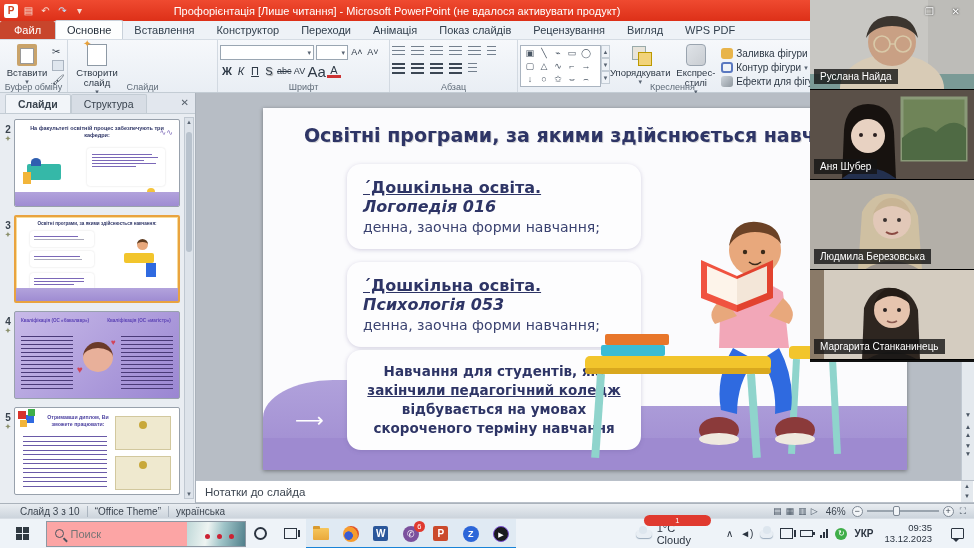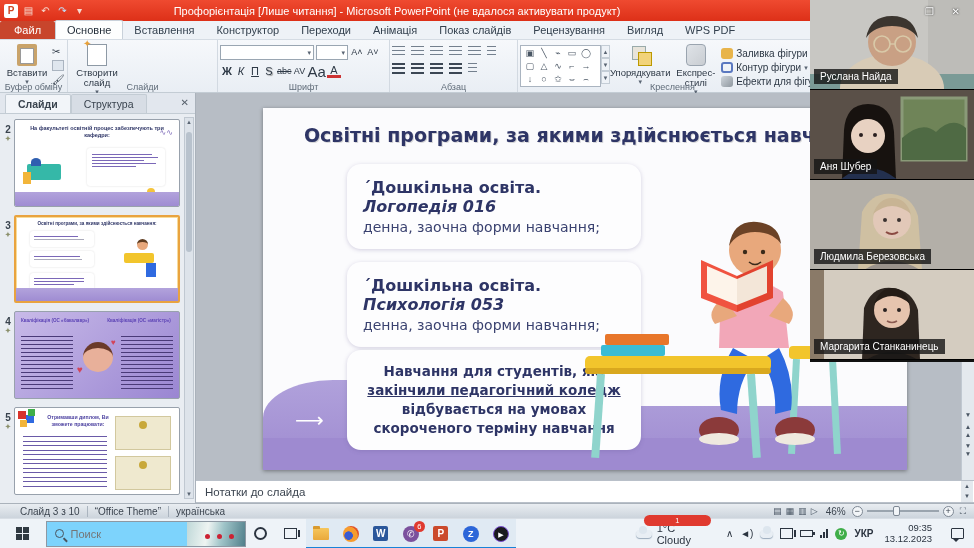--- a/index.html
+++ b/index.html
@@ -60,21 +60,21 @@
 .t-title{font-weight:bold;color:#2e3566;text-align:center;line-height:1.25}
 .mline{height:1.5px;background:#7b68b8;margin:1.5px 0}
 .purpleband{position:absolute;left:0;right:0;bottom:0;background:linear-gradient(#b2a3dc,#9f8cd2)}
 .minicard{position:absolute;background:#fff;border-radius:3px;box-shadow:0 0 2px rgba(0,0,0,.15)}
 
 #mainarea{position:absolute;left:196px;top:93px;width:778px;height:387px;background:#b7bdc5;overflow:hidden}
 #slide{position:absolute;left:67px;top:15px;width:644px;height:362px;background:#fbfbfd;box-shadow:0 1px 4px rgba(0,0,0,.4);overflow:hidden}
 #slide-title{position:absolute;left:0;right:0;top:16px;text-align:center;font-size:19px;font-weight:bold;color:#2e3566;text-shadow:1px 1px 0 rgba(0,0,0,.15);font-family:"DejaVu Sans",sans-serif}
 .card{position:absolute;left:84px;width:294px;background:#fdfdfe;border-radius:14px;box-shadow:0 1px 4px rgba(90,80,140,.25);padding:14px 16px;font-family:"DejaVu Sans",sans-serif}
 .card .h{font-size:16px;font-weight:bold;color:#2e3566}
-.card .h .u{}
+.card .h .u{text-decoration:underline}
 .card .h .i{font-style:italic}
 .card .b{font-size:14px;color:#3a4270;margin-top:3px}
 #card3{font-size:13.5px;font-weight:bold;color:#2e3566;text-align:center;line-height:1.4}
 #card3 .u{text-decoration:underline}
 .band1{position:absolute;left:0;top:272px;width:62%;height:90px;background:linear-gradient(#b0a1db,#9e8ad0);border-top-left-radius:70px 38px;border-top-right-radius:120px 60px}
 .band2{position:absolute;left:40%;top:298px;width:60%;height:64px;background:linear-gradient(#ab9bd8,#9e8ad0)}
 .band3{position:absolute;left:0;top:330px;width:100%;height:32px;background:#9e8ad0}
 #slide-arrow{position:absolute;left:32px;top:300px;color:#fff;font-size:20px}
 #illus{position:absolute;left:320px;top:90px}
 
@@ -89,21 +89,21 @@
 #statusbar .sep{width:1px;height:11px;background:#aab4bf;margin:0 7px}
 .viewic{font-size:9px;color:#4a5664;margin:0 2px}
 .zbtn{width:11px;height:11px;border:1px solid #7e8894;border-radius:50%;font-size:9px;line-height:9px;text-align:center;color:#3c4550;background:#f2f5f8}
 .ztrack{width:72px;height:2px;background:#9aa4ae;margin:0 4px;position:relative}
 .zknob{position:absolute;left:26px;top:-4px;width:7px;height:10px;background:#f2f5f8;border:1px solid #7e8894;border-radius:2px}
 
 #taskbar{position:absolute;left:0;top:518px;width:974px;height:30px;background:#eef3f8;border-top:1px solid #d8dee5;display:flex;align-items:center;z-index:60}
 .tb-start{width:46px;height:30px;display:flex;align-items:center;justify-content:center}
 .winlogo{width:14px;height:14px;display:grid;grid-template-columns:6px 6px;grid-template-rows:6px 6px;gap:1.5px}
 .winlogo i{background:#303a42}
-#searchbox{width:202px;height:26px;background:#7dd3fc;border:1px solid #8d98a3;display:flex;align-items:center;padding-left:8px;position:relative;overflow:hidden}
+#searchbox{width:202px;height:26px;background:#fca5a5;border:1px solid #8d98a3;display:flex;align-items:center;padding-left:8px;position:relative;overflow:hidden}
 #searchbox .ph{font-size:11px;color:#5a6470;border:none;outline:none;width:110px;font-family:"Liberation Sans",sans-serif;background:transparent}
 .mag{width:9px;height:9px;border:1.5px solid #4a545e;border-radius:50%;position:relative;margin-right:7px;flex:none}
 .mag::after{content:"";position:absolute;width:5px;height:1.5px;background:#4a545e;transform:rotate(45deg);left:7px;top:9px}
 .searchimg{position:absolute;right:0;top:0;width:58px;height:26px;background:linear-gradient(100deg,#bfd8d8 0%,#eef4f2 35%,#9fc4c8 60%,#4f7e8a 100%)}
 .searchimg i{position:absolute;width:5px;height:5px;border-radius:50%;background:#c23; top:12px}
 .tb-ic{width:30px;height:30px;display:flex;align-items:center;justify-content:center;position:relative;flex:none}
 .tb-ic.active{background:#e0eaf3;box-shadow:inset 0 -2px 0 #1883d7}
 .cortana{width:13px;height:13px;border:2px solid #2b3440;border-radius:50%}
 .taskview{width:13px;height:11px;border:1.5px solid #2b3440;position:relative}
 .taskview::after{content:"";position:absolute;right:-4px;top:1px;width:2px;height:7px;background:#2b3440}

